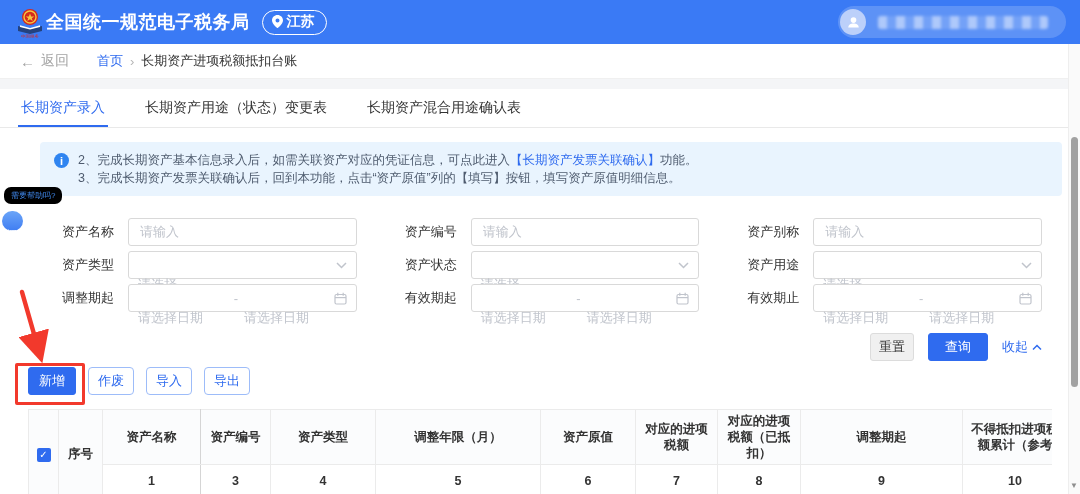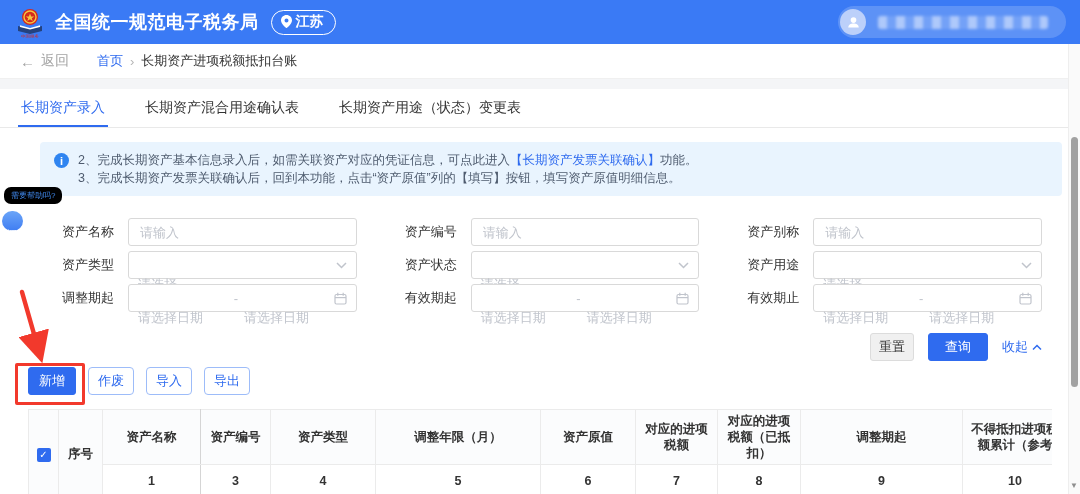--- a/index.html
+++ b/index.html
@@ -2,21 +2,21 @@
 <html><head>
 <meta charset="utf-8">
 <style>
   html,body{margin:0;padding:0;}
   body{width:1080px;height:494px;overflow:hidden;background:#fff;
        font-family:"Liberation Sans","DejaVu Sans",sans-serif;}
   .page{position:relative;width:1080px;height:494px;overflow:hidden;}
 
   
   .hdr{height:44px;background:#3a7af5;display:flex;align-items:center;padding:0 14px;box-sizing:border-box;}
-  .hdr-title{color:#fff;font-size:18px;font-weight:bold;margin-left:9px;letter-spacing:.5px;font-family:Liberation Serif, serif;}
+  .hdr-title{color:#fff;font-size:18px;font-weight:bold;letter-spacing:.5px;font-family:Liberation Serif, serif;}
   .region{margin-left:12px;display:flex;align-items:center;gap:4px;border:1.5px solid #fff;
           border-radius:14px;padding:2px 11px 3px 9px;color:#fff;font-size:14px;font-weight:bold;cursor:pointer;}
   .user{margin-left:auto;width:228px;height:32px;background:rgba(255,255,255,.18);border-radius:16px;
         display:flex;align-items:center;padding:2px;box-sizing:border-box;cursor:pointer;}
   .avatar{width:26px;height:26px;border-radius:50%;background:#bcd0fa;display:flex;align-items:center;justify-content:center;flex:none;}
   .redacted{flex:1;height:13px;margin:0 16px 0 12px;border-radius:3px;
         background:repeating-linear-gradient(90deg,rgba(255,255,255,.5) 0 9px,rgba(255,255,255,.14) 9px 18px);
         filter:blur(1.6px);}
 
   
@@ -42,21 +42,21 @@
   .notice a{color:#2f6bef;text-decoration:none;cursor:pointer;}
 
   
   .filters{display:grid;grid-template-columns:repeat(3,1fr);column-gap:48px;
            padding:22px 38px 0 62px;}
   .field{display:flex;align-items:center;height:28px;margin-bottom:5px;}
   .field .lbl{flex:none;width:56px;font-size:13px;color:#333;margin-right:10px;white-space:nowrap;}
   .box{flex:1;height:28px;border:1px solid #d9d9d9;border-radius:3px;box-sizing:border-box;
        display:flex;align-items:center;padding:0 9px;background:#fff;}
   .box input{border:none;outline:none;width:100%;font-size:13px;color:#333;background:transparent;
-             font-family:Liberation Sans, sans-serif;}
+             font-family:Liberation Serif, serif;}
   .box input::placeholder{color:#c0c4cc;}
   .ph{color:#c0c4cc;font-size:13px;margin-top:40px;}
   .box.sel{cursor:pointer;justify-content:space-between;}
   .box.date{cursor:pointer;}
   .box.date .ph{flex:1;}
   .box.date .dash{color:#c0c4cc;font-size:13px;margin:0 6px;}
 
   
   .btnrow{display:flex;justify-content:flex-end;align-items:center;gap:14px;padding:16px 38px 0 0;}
   .btn{height:28px;border-radius:3px;font-size:13px;display:flex;align-items:center;justify-content:center;
@@ -132,22 +132,22 @@
       <span>返回</span>
     </span>
     <span class="home">首页</span>
     <span class="sep">›</span>
     <span class="cur">长期资产进项税额抵扣台账</span>
   </div>
   <div class="strip"></div>
 
   <nav class="tabs">
     <div class="tab active">长期资产录入</div>
+    <div class="tab">长期资产用途（状态）变更表</div>
     <div class="tab">长期资产混合用途确认表</div>
-    <div class="tab">长期资产用途（状态）变更表</div>
   </nav>
 
   <div class="notice">
     <i class="info-ic">i</i>
     <div class="txt">
       <div><span>2、完成长期资产基本信息录入后，如需关联资产对应的凭证信息，可点此进入</span><a>【长期资产发票关联确认】</a><span>功能。</span></div>
       <div>3、完成长期资产发票关联确认后，回到本功能，点击“资产原值”列的【填写】按钮，填写资产原值明细信息。</div>
     </div>
   </div>
 

